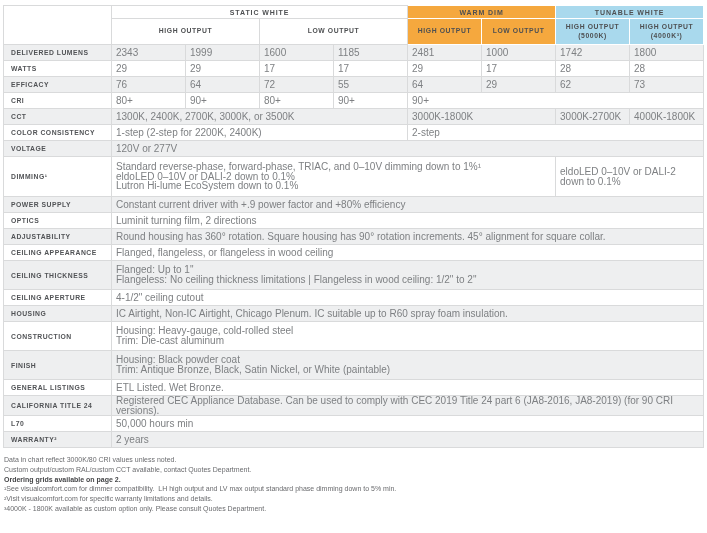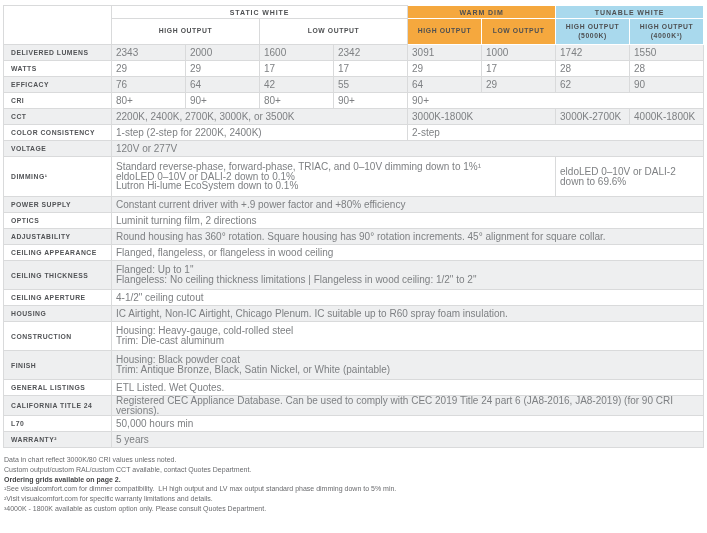--- a/index.html
+++ b/index.html
@@ -81,61 +81,61 @@
       <th class="sub blue">
         <div>HIGH OUTPUT</div>
         <div>(4000K³)</div>
       </th>
     </tr>
   </thead>
   <tbody>
     <tr class="stripe">
       <td class="lbl">DELIVERED LUMENS</td>
       <td class="val">2343</td>
-      <td class="val">2000</td>
+      <td class="val">1999</td>
       <td class="val">1600</td>
-      <td class="val">2342</td>
-      <td class="val">3091</td>
+      <td class="val">1185</td>
+      <td class="val">2481</td>
       <td class="val">1000</td>
       <td class="val">1742</td>
-      <td class="val">1550</td>
+      <td class="val">1800</td>
     </tr>
     <tr>
       <td class="lbl">WATTS</td>
       <td class="val">29</td>
       <td class="val">29</td>
       <td class="val">17</td>
       <td class="val">17</td>
       <td class="val">29</td>
       <td class="val">17</td>
       <td class="val">28</td>
       <td class="val">28</td>
     </tr>
     <tr class="stripe">
       <td class="lbl">EFFICACY</td>
       <td class="val">76</td>
       <td class="val">64</td>
-      <td class="val">42</td>
+      <td class="val">72</td>
       <td class="val">55</td>
       <td class="val">64</td>
       <td class="val">29</td>
       <td class="val">62</td>
-      <td class="val">90</td>
+      <td class="val">73</td>
     </tr>
     <tr>
       <td class="lbl">CRI</td>
       <td class="val">80+</td>
       <td class="val">90+</td>
       <td class="val">80+</td>
       <td class="val">90+</td>
       <td class="val" colspan="4">90+</td>
     </tr>
     <tr class="stripe">
       <td class="lbl">CCT</td>
-      <td class="val" colspan="4">2200K, 2400K, 2700K, 3000K, or 3500K</td>
+      <td class="val" colspan="4">1300K, 2400K, 2700K, 3000K, or 3500K</td>
       <td class="val" colspan="2">3000K-1800K</td>
       <td class="val">3000K-2700K</td>
       <td class="val">4000K-1800K</td>
     </tr>
     <tr>
       <td class="lbl">COLOR CONSISTENCY</td>
       <td class="val" colspan="4">1-step (2-step for 2200K, 2400K)</td>
       <td class="val" colspan="4">2-step</td>
     </tr>
     <tr class="stripe">
@@ -144,21 +144,21 @@
     </tr>
     <tr class="h3">
       <td class="lbl">DIMMING¹</td>
       <td class="val" colspan="6">
         <div class="ln">Standard reverse-phase, forward-phase, TRIAC, and 0–10V dimming down to 1%¹</div>
         <div class="ln">eldoLED 0–10V or DALI-2 down to 0.1%</div>
         <div class="ln">Lutron Hi-lume EcoSystem down to 0.1%</div>
       </td>
       <td class="val" colspan="2">
         <div class="ln">eldoLED 0–10V or DALI-2</div>
-        <div class="ln">down to 69.6%</div>
+        <div class="ln">down to 0.1%</div>
       </td>
     </tr>
     <tr class="stripe">
       <td class="lbl">POWER SUPPLY</td>
       <td class="val" colspan="8">Constant current driver with +.9 power factor and +80% efficiency</td>
     </tr>
     <tr>
       <td class="lbl">OPTICS</td>
       <td class="val" colspan="8">Luminit turning film, 2 directions</td>
     </tr>
@@ -194,33 +194,33 @@
     </tr>
     <tr class="stripe h2">
       <td class="lbl">FINISH</td>
       <td class="val" colspan="8">
         <div class="ln">Housing: Black powder coat</div>
         <div class="ln">Trim: Antique Bronze, Black, Satin Nickel, or White (paintable)</div>
       </td>
     </tr>
     <tr>
       <td class="lbl">GENERAL LISTINGS</td>
-      <td class="val" colspan="8">ETL Listed. Wet Quotes.</td>
+      <td class="val" colspan="8">ETL Listed. Wet Bronze.</td>
     </tr>
     <tr class="stripe">
       <td class="lbl">CALIFORNIA TITLE 24</td>
       <td class="val" colspan="8">Registered CEC Appliance Database. Can be used to comply with CEC 2019 Title 24 part 6 (JA8-2016, JA8-2019) (for 90 CRI versions).</td>
     </tr>
     <tr>
       <td class="lbl">L70</td>
       <td class="val" colspan="8">50,000 hours min</td>
     </tr>
     <tr class="stripe">
       <td class="lbl">WARRANTY²</td>
-      <td class="val" colspan="8">5 years</td>
+      <td class="val" colspan="8">2 years</td>
     </tr>
   </tbody>
 </table>
 
 <div class="notes">
   <div>Data in chart reflect 3000K/80 CRI values unless noted.</div>
   <div>Custom output/custom RAL/custom CCT available, contact Quotes Department.</div>
   <div class="bold">Ordering grids available on page 2.</div>
   <div>¹See visualcomfort.com for dimmer compatibility.&nbsp; LH high output and LV max output standard phase dimming down to 5% min.</div>
   <div>²Visit visualcomfort.com for specific warranty limitations and details.</div>

